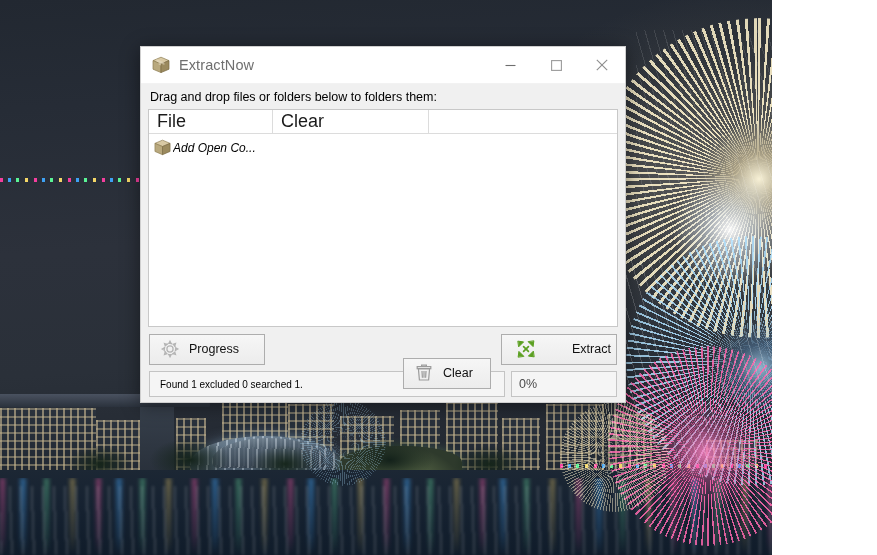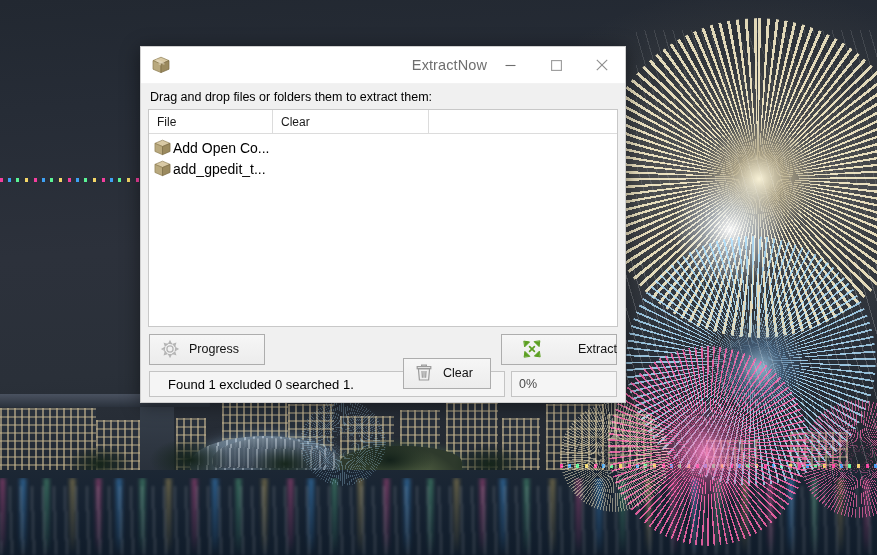--- a/index.html
+++ b/index.html
@@ -6,25 +6,24 @@
 
   html, body {
     width: 877px;
     height: 555px;
     overflow: hidden;
     font-family: "Liberation Sans", sans-serif;
   }
 
   #screen {
     position: relative;
-    width: 877px;
+    width: 772px;
     height: 555px;
     overflow: hidden;
     background: #6d28d9;
-    text-align: right;
   }
 
   
   .bg { position: absolute; inset: 0; overflow: hidden; }
 
   .sky {
     position: absolute; inset: 0;
     background:
       radial-gradient(ellipse 360px 260px at 752px 175px, rgba(255,240,205,0.30) 0%, rgba(150,140,110,0.10) 45%, rgba(0,0,0,0) 72%),
       linear-gradient(176deg, #222831 0%, #262c36 18%, #2c313b 42%, #2a3039 62%, #232932 80%, #1b212a 100%);
@@ -231,45 +230,46 @@
   .lvhead {
     display: flex;
     height: 24px;
     background: #ffffff;
     border-bottom: 1px solid #dcdcdc;
     flex: 0 0 auto;
   }
   .lvhead .col {
     display: flex; align-items: center;
     padding-left: 8px;
-    font-size: 12px;
+    font-size: 18px;
     color: #1a1a1a;
     border-right: 1px solid #dcdcdc;
     white-space: nowrap;
     overflow: hidden;
     cursor: default;
   }
   .col-file     { width: 124px; }
   .col-status   { width: 156px; }
   .col-progress { width: 120px; }
   .col-extra    { flex: 1 1 auto; border-right: none !important; }
 
   .lvbody { flex: 1 1 auto; overflow: hidden; padding-top: 3px; }
   .lvrow {
     display: flex; align-items: center;
     height: 21px;
     padding-left: 5px;
     cursor: default;
   }
   .rowicon { width: 17px; height: 17px; flex: 0 0 auto; margin-right: 2px; position: relative; }
   .rowtext {
-    font-size: 14px;
+    font-size: 12px;
     color: #000;
     white-space: nowrap;
     overflow: hidden;
+    font-style: italic;
   }
 
   
   .btnrow {
     flex: 0 0 auto;
     height: 44px;
     display: flex;
     align-items: center;
     padding: 0 8px;
     position: relative;
@@ -283,42 +283,42 @@
     justify-content: center;
     gap: 9px;
     padding: 0 14px;
     font-size: 12.5px;
     color: #111;
     cursor: default;
     white-space: nowrap;
   }
   .btn-settings { width: 116px; justify-content: flex-start; padding-left: 10px; }
   .btn-clear    { width: 88px;  justify-content: flex-start; padding-left: 10px; margin-top: 48px; }
-  .btn-extract  { width: 116px; justify-content: flex-start; padding-left: 20px; gap: 36px; }
+  .btn-extract  { width: 116px; justify-content: flex-start; padding-left: 14px; gap: 36px; }
   .spacer { flex: 1 1 auto; }
   .btn-gap { width: 10px; flex: 0 0 auto; }
   .bicon { width: 20px; height: 20px; flex: 0 0 auto; display: block; }
 
   
   .statusrow {
     flex: 0 0 auto;
     height: 26px;
     display: flex;
     align-items: stretch;
     padding: 0 8px 0 8px;
     margin-bottom: 5px;
     gap: 6px;
   }
   .statusbox {
     flex: 1 1 auto;
     background: #f5f5f5;
     border: 1px solid #c4c4c4;
     display: flex; align-items: center;
-    padding-left: 18px;
-    font-size: 13px;
+    padding-left: 10px;
+    font-size: 10px;
     color: #000;
     white-space: nowrap;
     overflow: hidden;
   }
   .progbox {
     width: 106px; flex: 0 0 auto;
     background: #f5f5f5;
     border: 1px solid #c4c4c4;
     display: flex; align-items: center;
     padding-left: 7px;
@@ -415,21 +415,21 @@
         <div class="wbtn close">
           <svg width="12" height="12" viewBox="0 0 12 12">
             <line x1="0.8" y1="0.8" x2="11.2" y2="11.2" stroke="#8d8d8d" stroke-width="1.1"></line>
             <line x1="11.2" y1="0.8" x2="0.8" y2="11.2" stroke="#8d8d8d" stroke-width="1.1"></line>
           </svg>
         </div>
       </div>
     </div>
 
     <div class="hintbar">
-      <span>Drag and drop files or folders them to extract them:</span>
+      <span>Drag and drop files or folders below to folders them:</span>
     </div>
 
     <div class="listwrap">
       <div class="lvhead">
         <div class="col col-file">File</div>
         <div class="col col-status">Clear</div>
         <div class="col col-extra"></div>
       </div>
       <div class="lvbody">
 
@@ -437,30 +437,20 @@
           <span class="rowicon">
             <svg viewBox="0 0 18 18" width="17" height="17">
               <polygon points="9,1.2 17,4.6 9,8 1,4.6" fill="#d8c9a4" stroke="#8d7c52" stroke-width=".7"></polygon>
               <polygon points="1,4.6 9,8 9,16.6 1,13.2" fill="#b9a97e" stroke="#8d7c52" stroke-width=".7"></polygon>
               <polygon points="17,4.6 9,8 9,16.6 17,13.2" fill="#9b8a5e" stroke="#7a6a44" stroke-width=".7"></polygon>
             </svg>
           </span>
           <span class="rowtext">Add Open Co...</span>
         </div>
 
-        <div class="lvrow">
-          <span class="rowicon">
-            <svg viewBox="0 0 18 18" width="17" height="17">
-              <polygon points="9,1.2 17,4.6 9,8 1,4.6" fill="#d8c9a4" stroke="#8d7c52" stroke-width=".7"></polygon>
-              <polygon points="1,4.6 9,8 9,16.6 1,13.2" fill="#b9a97e" stroke="#8d7c52" stroke-width=".7"></polygon>
-              <polygon points="17,4.6 9,8 9,16.6 17,13.2" fill="#9b8a5e" stroke="#7a6a44" stroke-width=".7"></polygon>
-            </svg>
-          </span>
-          <span class="rowtext">add_gpedit_t...</span>
-        </div>
 
 
       </div>
     </div>
 
     <div class="btnrow">
 
       <div class="btn btn-settings">
         <span class="bicon">
           <svg viewBox="0 0 20 20" width="20" height="20">

